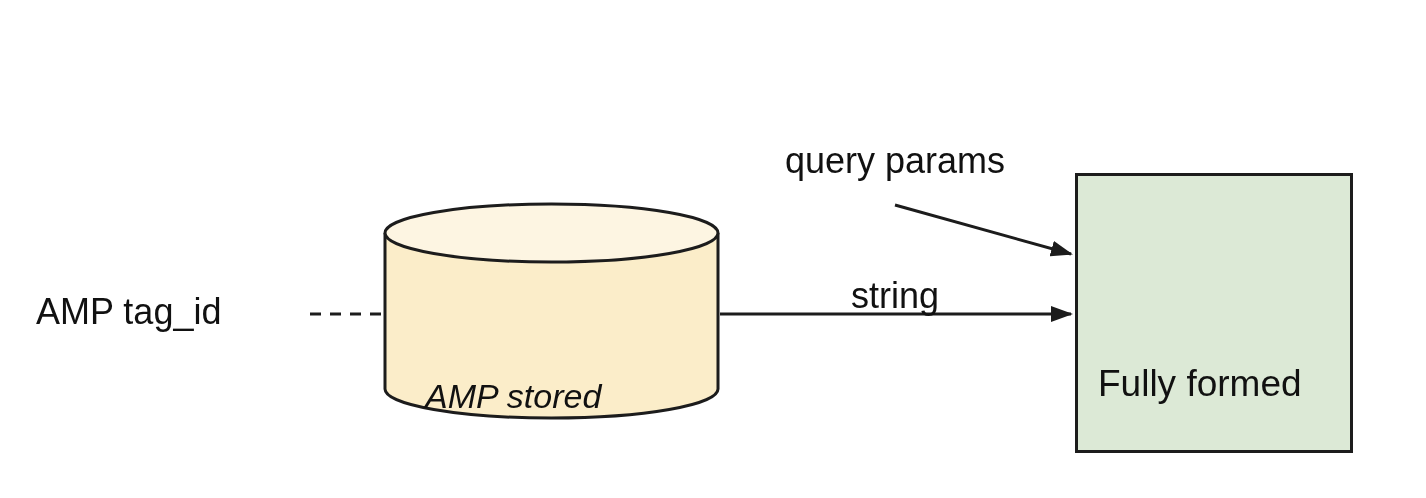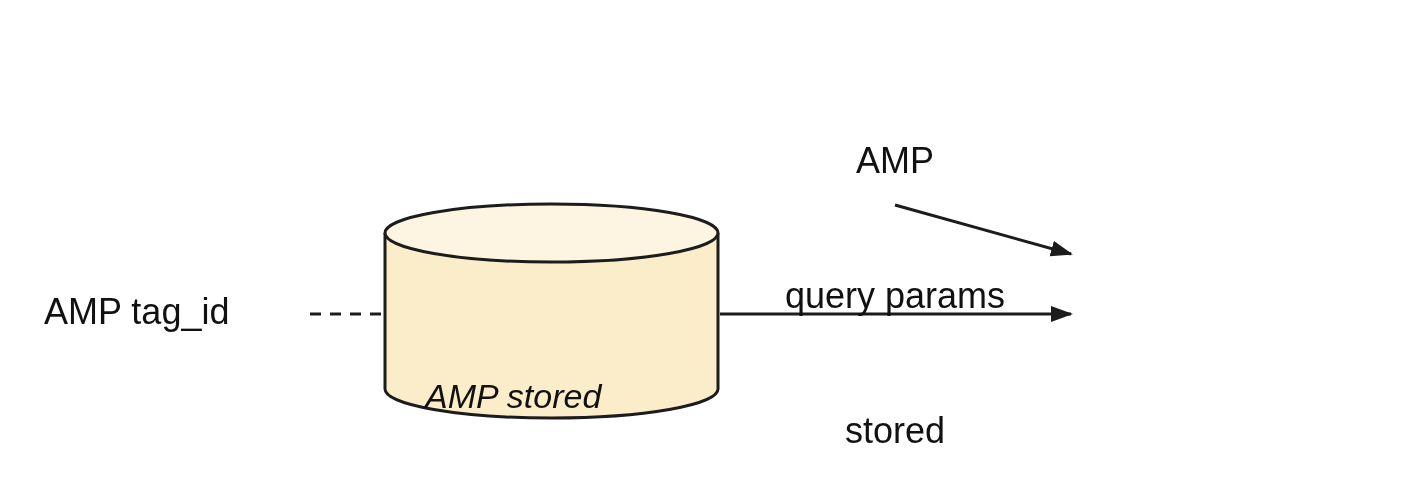--- a/index.html
+++ b/index.html
@@ -17,21 +17,21 @@
     color: #111111;
   }
   .label {
     position: absolute;
     font-size: 36px;
     line-height: 45px;
     color: #111111;
     white-space: pre;
   }
   .label-tag-id {
-    left: 44px;
+    left: 36px;
     top: 289px;
   }
   .label-query-params {
     left: 770px;
     top: 48px;
     width: 250px;
     text-align: center;
   }
   .cylinder-node {
     position: absolute;
@@ -93,30 +93,35 @@
       </marker>
     </defs>
     <line x1="310" y1="314" x2="382" y2="314" stroke="#1c1c1c" stroke-width="3" stroke-dasharray="11 9"></line>
     <line x1="720" y1="314" x2="1071" y2="314" stroke="#1c1c1c" stroke-width="3" marker-end="url(#arrowhead)"></line>
     <line x1="895" y1="205" x2="1071" y2="254" stroke="#1c1c1c" stroke-width="3" marker-end="url(#arrowhead)"></line>
   </svg>
 
   <div class="label label-tag-id">AMP tag_id</div>
 
   <div class="label label-query-params">
-    <div>AMP</div>
     <div>query params</div>
-    <div>stored</div>
+    <div>string</div>
   </div>
 
   <div class="cylinder-node">
     <svg width="337" height="218" viewBox="0 0 337 218" xmlns="http://www.w3.org/2000/svg">
       <path d="M2,31 L2,187 A166.5,29 0 0 0 335,187 L335,31" stroke="#1c1c1c" stroke-width="3" fill="#FBEDC9"></path>
       <ellipse cx="168.5" cy="31" rx="166.5" ry="29" stroke="#1c1c1c" stroke-width="3" fill="#FDF5E2"></ellipse>
     </svg>
     <div class="cylinder-label">
       <div>AMP stored</div>
       
     </div>
   </div>
 
+  <div class="ortb-node">
+    <div class="ortb-label">
+      <div>Fully formed</div>
+      
+    </div>
+  </div>
 
 </div>
 
 </body></html>

